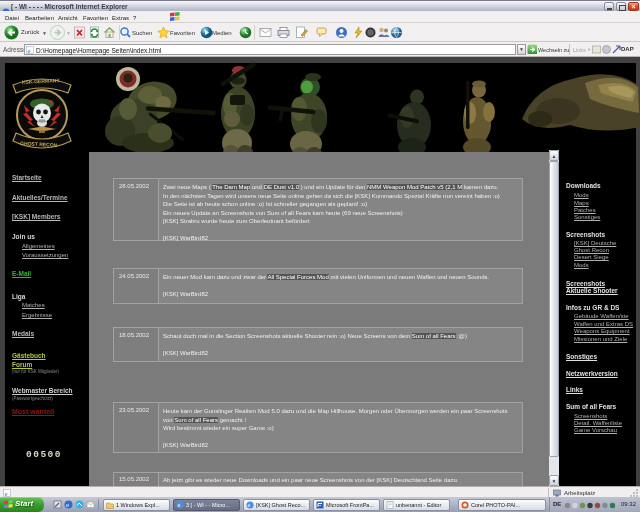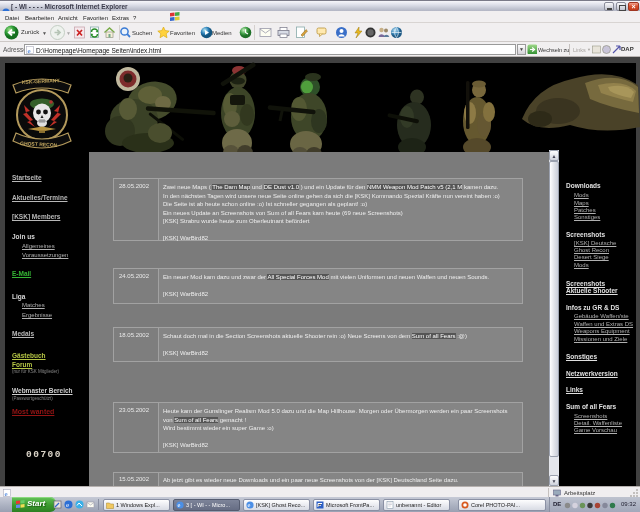--- a/index.html
+++ b/index.html
@@ -325,21 +325,21 @@
     <div class="abs" style="left:12px;top:126px;font-size:6.5px;font-weight:bold;color:#d8d8d8;">Liga</div>
     <div class="abs" style="left:22px;top:135px;font-size:6px;text-decoration:underline;color:#b0b0b0;">Matches</div>
     <div class="abs" style="left:22px;top:145px;font-size:6px;text-decoration:underline;color:#b0b0b0;">Ergebnisse</div>
     <div class="abs" style="left:12px;top:163px;font-size:6.5px;font-weight:bold;text-decoration:underline;color:#b8b8b8;">Medals</div>
     <div class="abs" style="left:12px;top:185px;font-size:6.5px;font-weight:bold;text-decoration:underline;color:#b5c545;">Gästebuch</div>
     <div class="abs" style="left:12px;top:194px;font-size:6.5px;font-weight:bold;text-decoration:underline;color:#b5c545;">Forum</div>
     <div class="abs" style="left:12px;top:202px;font-size:4.5px;color:#8a8a8a;">(nur für KSK Mitglieder)</div>
     <div class="abs" style="left:12px;top:220px;font-size:6.5px;font-weight:bold;text-decoration:underline;color:#d0d0d0;">Webmaster Bereich</div>
     <div class="abs" style="left:12px;top:229px;font-size:4.5px;color:#8a8a8a;">(Passwortgeschützt)</div>
     <div class="abs" style="left:12px;top:241px;font-size:7px;font-weight:bold;text-decoration:underline;color:#941414;">Most wanted</div>
-    <div class="abs" style="left:26px;top:282px;font-size:9.5px;font-weight:bold;letter-spacing:1.5px;color:#ddd6ca;font-family:'Liberation Mono',monospace;">00700</div>
+    <div class="abs" style="left:26px;top:282px;font-size:9.5px;font-weight:bold;letter-spacing:1.5px;color:#ddd6ca;font-family:'Liberation Mono',monospace;">00500</div>
   </div>
 
   <div class="abs" style="left:89px;top:95px;width:460px;height:334px;background:#7b7b7b;overflow:hidden;">
 
 
     <div class="abs" style="left:24px;top:26px;width:410px;height:63px;background:#858585;border:1px solid #a2a2a2;box-sizing:border-box;">
       <div class="abs" style="left:0;top:0;width:44px;height:100%;border-right:1px solid #a2a2a2;background:#7e7e7e;"></div>
       <div class="abs" style="left:5px;top:4px;font-size:6px;color:#e8e8e8;">28.05.2002</div>
       <div class="abs" style="left:49px;top:4px;width:356px;font-size:6px;line-height:8.5px;color:#eee;">
         Zwei neue Maps ( <span style="background:#555;color:#fff;">The Dam Map</span> und <span style="background:#555;color:#fff;">DE Dust v1.0</span> ) und ein Update für den <span style="background:#555;color:#fff;">NMM Weapon Mod Patch v5 (2,1 M</span> kamen dazu.<br>
@@ -445,21 +445,21 @@
           <circle cx="8" cy="5" r="1"></circle>
           <circle cx="2" cy="8" r="1"></circle>
           <circle cx="5" cy="8" r="1"></circle>
           <circle cx="8" cy="8" r="1"></circle>
         </g>
       </svg>
 </div>
 
 <div class="abs" style="left:0;top:497px;width:640px;height:15px;background:linear-gradient(#c6cad6,#aab0c0 60%,#9aa0b2);">
 
-  <div class="abs" style="left:12px;top:0;width:44px;height:15px;background:linear-gradient(#65c35a,#3a9a2e 55%,#2d7f22);border-radius:0 6px 6px 0;box-shadow:inset 0 1px 0 #8ad87e;">
+  <div class="abs" style="left:0;top:0;width:44px;height:15px;background:linear-gradient(#65c35a,#3a9a2e 55%,#2d7f22);border-radius:0 6px 6px 0;box-shadow:inset 0 1px 0 #8ad87e;">
     <svg class="abs" style="left:4px;top:3px;" width="9" height="9" viewBox="0 0 10 10">
           <rect x="0" y="1" width="4.5" height="3.5" fill="#e33" transform="skewY(-6)"></rect>
           <rect x="5" y="1" width="4.5" height="3.5" fill="#6c6" transform="skewY(-6)"></rect>
           <rect x="0" y="5.5" width="4.5" height="3.5" fill="#68e" transform="skewY(-6)"></rect>
           <rect x="5" y="5.5" width="4.5" height="3.5" fill="#ed5" transform="skewY(-6)"></rect>
         </svg>
     <span class="abs" style="left:15px;top:2px;font-size:8px;font-weight:bold;font-style:italic;color:#fff;text-shadow:1px 1px 1px #1a5a10;">Start</span>
   </div>
 
   <svg class="abs" style="left:53px;top:3px;" width="9" height="9">

